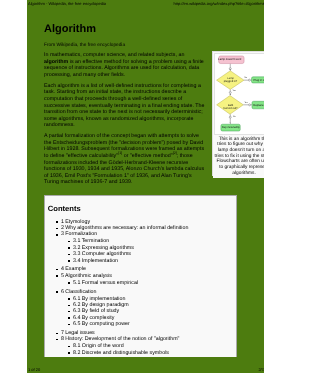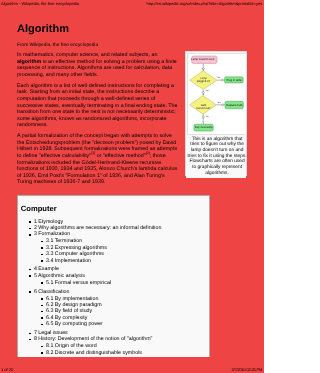--- a/index.html
+++ b/index.html
@@ -1,18 +1,18 @@
 <!DOCTYPE html>
 <html><head>
 <meta charset="utf-8">
 <style>
   html,body{margin:0;padding:0;background:#ffffff;}
   body{width:264px;height:373px;overflow:hidden;font-family:"Liberation Sans",sans-serif;color:#000;
        -webkit-font-smoothing:antialiased;text-rendering:geometricPrecision;will-change:transform;}
-  .page{position:relative;width:264px;height:373px;background:#ef4444;transform:translateZ(0);}
+  .page{position:relative;width:264px;height:373px;background:#4d7c0f;transform:translateZ(0);margin-left:27px;}
 
   .pgheader{position:absolute;top:0.6px;left:1px;right:1.8px;font-size:4px;line-height:5px;color:#000;}
   .pgheader .ttl{float:left;}
   .pgheader .url{float:right;}
   .pgfooter{position:absolute;top:366.5px;left:1px;right:1.8px;font-size:4px;line-height:5px;color:#000;}
   .pgfooter .lf{float:left;}
   .pgfooter .rt{float:right;letter-spacing:-0.18px;}
 
   .content{position:absolute;left:17px;top:23px;width:163px;}
 
@@ -116,21 +116,21 @@
             <text x="322" y="501">Yes</text>
             <text x="199" y="642">No</text>
           </g>
         </svg>
       </div>
       <div class="thumbcaption">This is an algorithm that tries to figure out why the lamp doesn't turn on and tries to fix it using the steps. Flowcharts are often used to graphically represent algorithms.</div>
     </div>
   </div>
 
   <div class="toc">
-    <div class="tochead">Computer</div>
+    <div class="tochead">Contents</div>
     <ul id="toclist">
         <li>1 Etymology</li>
         <li>2 Why algorithms are necessary: an informal definition</li>
         <li>3 Formalization</li>
         <ul>
           <li>3.1 Termination</li>
           <li>3.2 Expressing algorithms</li>
           <li>3.3 Computer algorithms</li>
           <li>3.4 Implementation</li>
         </ul>

